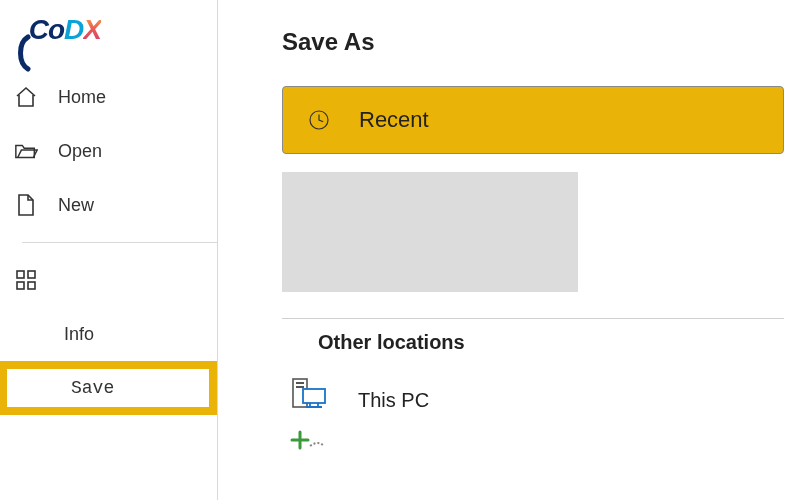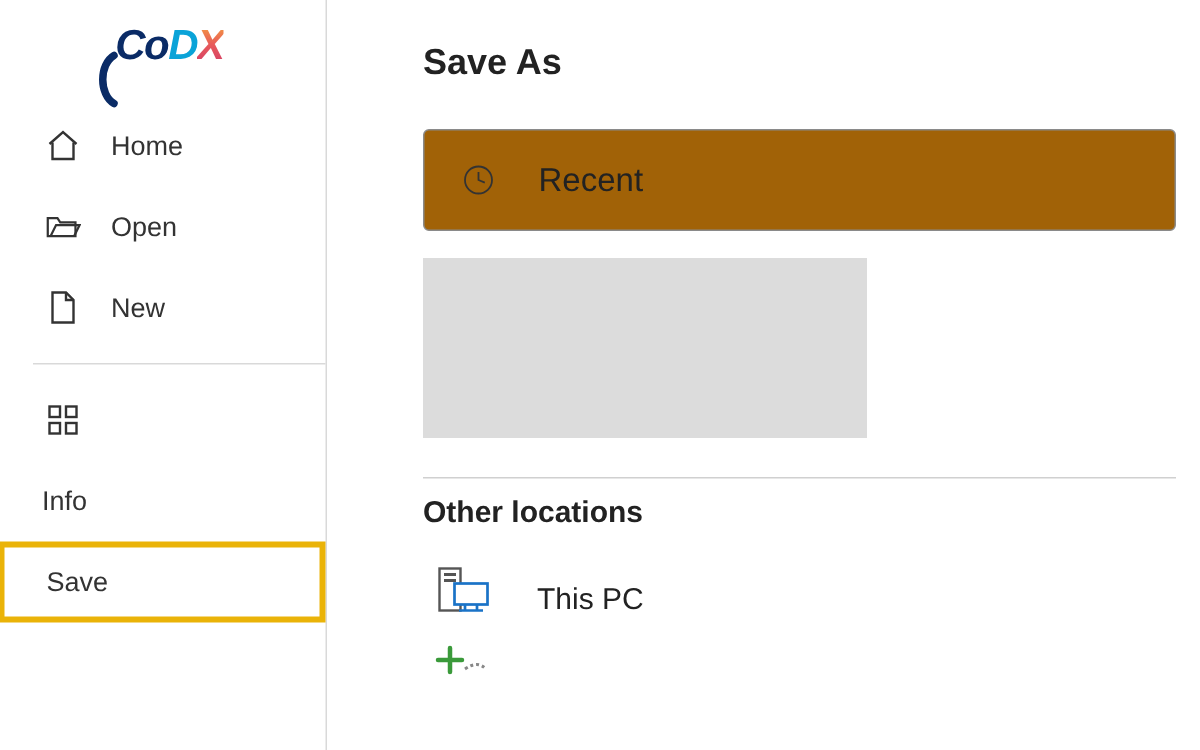--- a/index.html
+++ b/index.html
@@ -26,21 +26,20 @@
   .logo-wrap {
     padding-left: 22px;
     margin-bottom: 24px;
   }
   .logo-text {
     font-size: 28px;
     font-weight: 800;
     font-style: italic;
     letter-spacing: -1px;
     display: inline-block;
-    margin-left: 48px;
   }
   .logo-co { color: #0a2b66; }
   .logo-d { color: #0aa3d8; }
   .logo-x {
     background: linear-gradient(180deg,#f6a93b 0%, #e85a5a 50%, #d13b6a 100%);
     -webkit-background-clip: text;
     background-clip: text;
     color: transparent;
   }
   .logo-swoosh {
@@ -49,34 +48,35 @@
   }
   .logo-swoosh svg {
     position: absolute;
     left: -8px;
     top: -6px;
   }
   .nav-item {
     display: flex;
     align-items: center;
     height: 54px;
-    padding-left: 30px;
+    padding-left: 14px;
     gap: 20px;
     font-size: 18px;
     color: #333;
     cursor: pointer;
   }
   .nav-item.indent {
-    padding-left: 28px;
+    padding-left: 64px;
   }
   .nav-item.selected {
-    border: 4px solid #eab308;
+    border: 8px solid #eab308;
     margin-left: -1px;
     margin-right: 0;
     position: relative;
+    font-family: Liberation Mono, monospace;
   }
   .nav-divider {
     height: 1px;
     background: #d9d9d9;
     margin: 10px 0 10px 22px;
   }
   .icon {
     width: 24px;
     height: 24px;
     display: inline-flex;
@@ -88,21 +88,21 @@
     padding: 28px 16px 0 64px;
   }
   .main-title {
     font-size: 24px;
     font-weight: 600;
     margin-bottom: 30px;
   }
   .recent-box {
     border: 1.5px solid #8a8a8a;
     border-radius: 4px;
-    background: #a16207;
+    background: #eab308;
     display: flex;
     align-items: center;
     padding: 20px 24px;
     gap: 28px;
     margin-bottom: 18px;
     cursor: pointer;
   }
   .recent-label {
     font-size: 22px;
     color: #222;
@@ -116,20 +116,21 @@
   .section-divider {
     height: 1px;
     background: #d0d0d0;
     margin-bottom: 12px;
   }
   .section-heading {
     font-size: 20px;
     font-weight: 600;
     margin-bottom: 16px;
     color: #222;
+    margin-left: 36px;
   }
   .location-row {
     display: flex;
     align-items: flex-end;
     gap: 28px;
     padding: 6px 2px 10px 8px;
     cursor: pointer;
   }
   .location-label {
     font-size: 20px;

